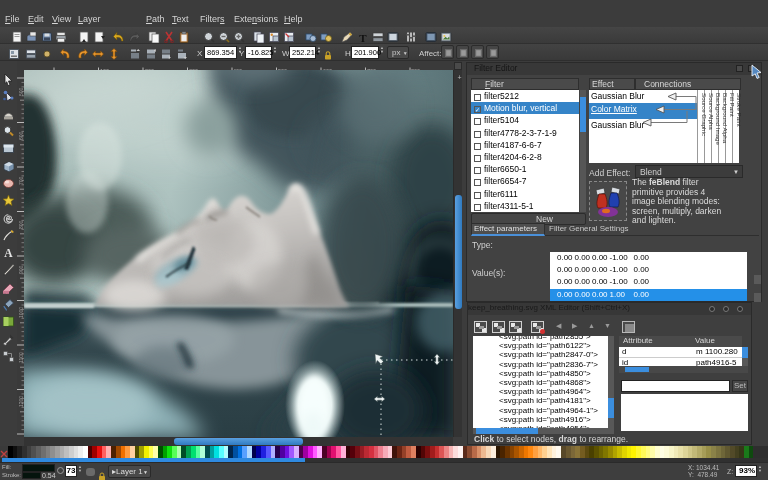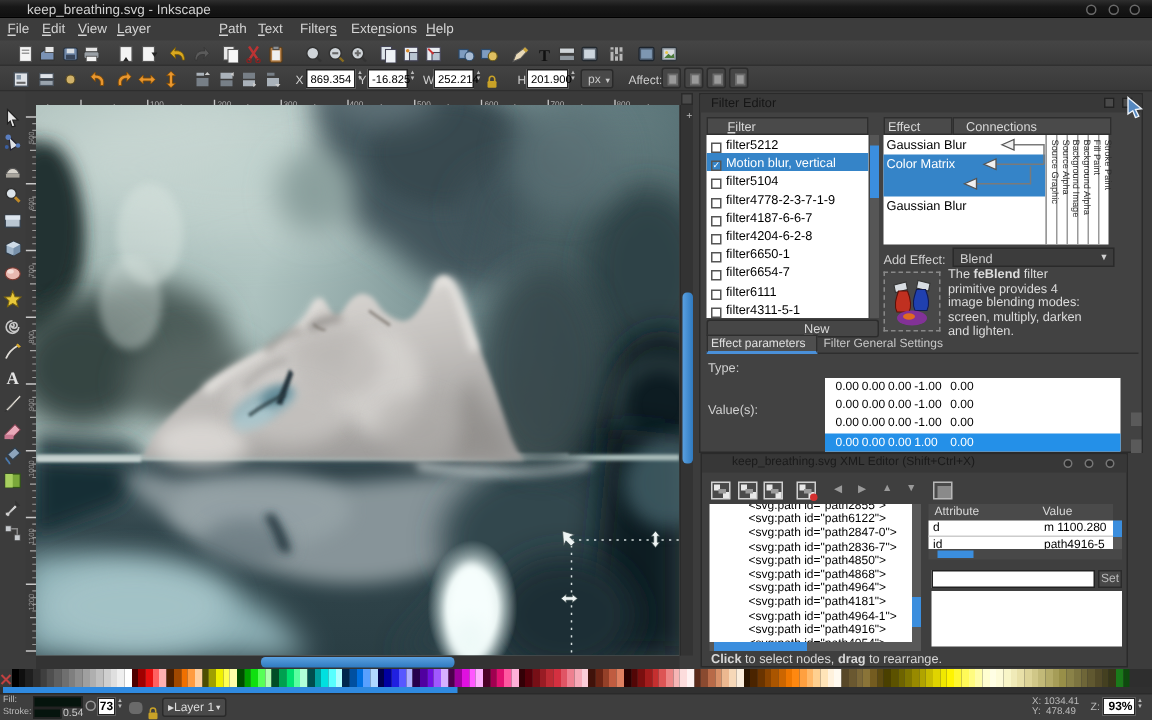--- a/index.html
+++ b/index.html
@@ -9,26 +9,20 @@
 .ffield { background:#fff; color:#000; font-size:7.5px; line-height:11px; padding-left:2px;
   border:1px solid #222; }
 .panel { background:#424242; border:1px solid #2a2a2a; }
 .ptitle { background:#383838; color:#161616; font-size:8.5px; }
 .white { background:#fff; color:#000; }
 .hdr { background:#4a4a4a; color:#d8d8d8; border:1px solid #2e2e2e; }
 .tbtn { background:#464646; border:1px solid #2c2c2c; border-radius:2px; }
 </style></head><body>
 <div id="app">
 
-<div class="abs" style="left:0;top:0;width:768px;height:12px;background:linear-gradient(#2e2e2e,#181818 40%,#101010);border-bottom:1px solid #000;">
-<div class="abs" style="left:18px;top:1px;font-size:9px;color:#d0d0d0;">keep_breathing.svg - Inkscape</div>
-<div class="abs" style="left:724px;top:3px;width:7px;height:7px;border-radius:50%;background:#111;border:1px solid #6a6a6a;"></div>
-<div class="abs" style="left:739px;top:3px;width:7px;height:7px;border-radius:50%;background:#111;border:1px solid #6a6a6a;"></div>
-<div class="abs" style="left:753px;top:3px;width:7px;height:7px;border-radius:50%;background:#111;border:1px solid #6a6a6a;"></div>
-</div>
 <div class="abs" style="left:0;top:12px;width:768px;height:15px;background:#3c3c3c;">
 <div class="abs" style="left:5px;top:2px;font-size:9px;color:#d4d4d4;"><span style="text-decoration:underline">F</span>ile</div>
 <div class="abs" style="left:28px;top:2px;font-size:9px;color:#d4d4d4;"><span style="text-decoration:underline">E</span>dit</div>
 <div class="abs" style="left:52px;top:2px;font-size:9px;color:#d4d4d4;"><span style="text-decoration:underline">V</span>iew</div>
 <div class="abs" style="left:78px;top:2px;font-size:9px;color:#d4d4d4;"><span style="text-decoration:underline">L</span>ayer</div>
 <div class="abs" style="left:110px;top:16px;font-size:9px;color:#d4d4d4;"><span style="text-decoration:underline">O</span>bject</div>
 <div class="abs" style="left:146px;top:2px;font-size:9px;color:#d4d4d4;"><span style="text-decoration:underline">P</span>ath</div>
 <div class="abs" style="left:172px;top:2px;font-size:9px;color:#d4d4d4;"><span style="text-decoration:underline">T</span>ext</div>
 <div class="abs" style="left:200px;top:2px;font-size:9px;color:#d4d4d4;">Filter<span style="text-decoration:underline">s</span></div>
 <div class="abs" style="left:234px;top:2px;font-size:9px;color:#d4d4d4;">Exte<span style="text-decoration:underline">n</span>sions</div>
@@ -695,21 +689,21 @@
 <div style="height:12.2px;line-height:12.2px;"><span style="display:inline-block;width:7px;height:7px;border:1px solid #555;margin:0 3px 0 3px;font-size:6px;line-height:6px;vertical-align:-1px;background:#fff;color:#fff;">&nbsp;</span>filter4311-5-1</div>
 </div>
 <div class="abs" style="left:113px;top:27px;width:6px;height:122px;background:#565656;">
         <div class="abs" style="left:0;top:7px;width:6px;height:35px;background:#3b8ede;"></div>
       </div>
 <div class="abs tbtn" style="left:4px;top:150px;width:115px;height:12px;text-align:center;font-size:8.5px;color:#d8d8d8;padding-left:32px;"><u>N</u>ew</div>
 <div class="abs hdr" style="left:122px;top:15px;width:46px;height:12px;font-size:8.5px;padding-left:2px;">Effect</div>
 <div class="abs hdr" style="left:168px;top:15px;width:106px;height:12px;font-size:8.5px;padding-left:8px;">Connections</div>
 <div class="abs white" style="left:122px;top:27px;width:108px;height:73px;font-size:8.5px;">
 <div style="height:13px;line-height:13px;padding-left:2px;">Gaussian Blur</div>
-<div style="height:28px;line-height:13px;padding-left:2px;background:#3584c8;color:#fff;">Color Matrix</div>
+<div style="height:16px;line-height:13px;padding-left:2px;background:#3584c8;color:#fff;text-decoration:underline;">Color Matrix</div>
 <div style="height:13px;line-height:13px;padding-left:2px;">Gaussian Blur</div>
 </div>
 <div class="abs" style="left:230px;top:27px;width:42px;height:73px;background:#fff;">
 <div class="abs" style="left:0px;top:0;width:7px;height:73px;border-left:1px solid #999;"></div>
 <div class="abs" style="left:7px;top:0;width:7px;height:73px;border-left:1px solid #999;"></div>
 <div class="abs" style="left:14px;top:0;width:7px;height:73px;border-left:1px solid #999;"></div>
 <div class="abs" style="left:21px;top:0;width:7px;height:73px;border-left:1px solid #999;"></div>
 <div class="abs" style="left:28px;top:0;width:7px;height:73px;border-left:1px solid #999;"></div>
 <div class="abs" style="left:35px;top:0;width:7px;height:73px;border-left:1px solid #999;"></div>
 </div>
@@ -769,21 +763,21 @@
 <div style="height:12.2px;line-height:12.2px;padding-left:7px;background:#2490e8;color:#fff;"><span style="display:inline-block;width:17.5px;">0.00</span><span style="display:inline-block;width:17.5px;">0.00</span><span style="display:inline-block;width:17.5px;">0.00</span><span style="display:inline-block;width:24px;">1.00</span>0.00</div>
 </div>
 <div class="abs" style="left:287px;top:212px;width:7px;height:9px;background:#5a5a5a;"></div>
 <div class="abs" style="left:287px;top:230px;width:7px;height:9px;background:#5a5a5a;"></div>
 </div>
 <div class="abs" style="left:456px;top:74px;width:7px;height:7px;font-size:7px;line-height:7px;color:#bbb;text-align:center;">+</div>
 <svg class="abs" style="left:751px;top:64px;" width="13" height="15" viewBox="0 0 13 15">
       <path d="M1 1 L10 8.5 L6 9 L8.2 13.5 L6 14.4 L4.2 9.8 L1 12 Z" fill="#5588c0" stroke="#eef4fa" stroke-width="0.9"></path>
     </svg>
 <div class="abs panel" style="left:467px;top:302px;width:285px;height:143px;background:#3f3f3f;">
-<div class="abs" style="left:0;top:0;width:283px;height:12px;background:#373737;color:#1a1a1a;font-size:8px;"><span style="margin-left:20px;">keep_breathing.svg XML Editor (Shift+Ctrl+X)</span></div>
+<div class="abs" style="left:0;top:0;width:283px;height:12px;background:#373737;color:#1a1a1a;font-size:8px;"><span style="">keep_breathing.svg XML Editor (Shift+Ctrl+X)</span></div>
 <div class="abs" style="left:241px;top:3px;width:6px;height:6px;border-radius:50%;background:#2a2a2a;border:1px solid #777;"></div>
 <div class="abs" style="left:255px;top:3px;width:6px;height:6px;border-radius:50%;background:#2a2a2a;border:1px solid #777;"></div>
 <div class="abs" style="left:269px;top:3px;width:6px;height:6px;border-radius:50%;background:#2a2a2a;border:1px solid #777;"></div>
 <div class="abs" style="left:6px;top:18px;width:13px;height:12px;border:1px solid #d0d0d0;background:#4a4a4a;">
         <div class="abs" style="left:1px;top:1px;width:4px;height:4px;background:#e8e8e8;"></div>
         <div class="abs" style="left:7px;top:6px;width:4px;height:4px;background:#e8e8e8;"></div>
         <div class="abs" style="left:4px;top:4px;width:5px;height:3px;background:#9a9a9a;"></div>
       </div>
 <div class="abs" style="left:24px;top:18px;width:13px;height:12px;border:1px solid #d0d0d0;background:#4a4a4a;">
         <div class="abs" style="left:1px;top:1px;width:4px;height:4px;background:#e8e8e8;"></div>

